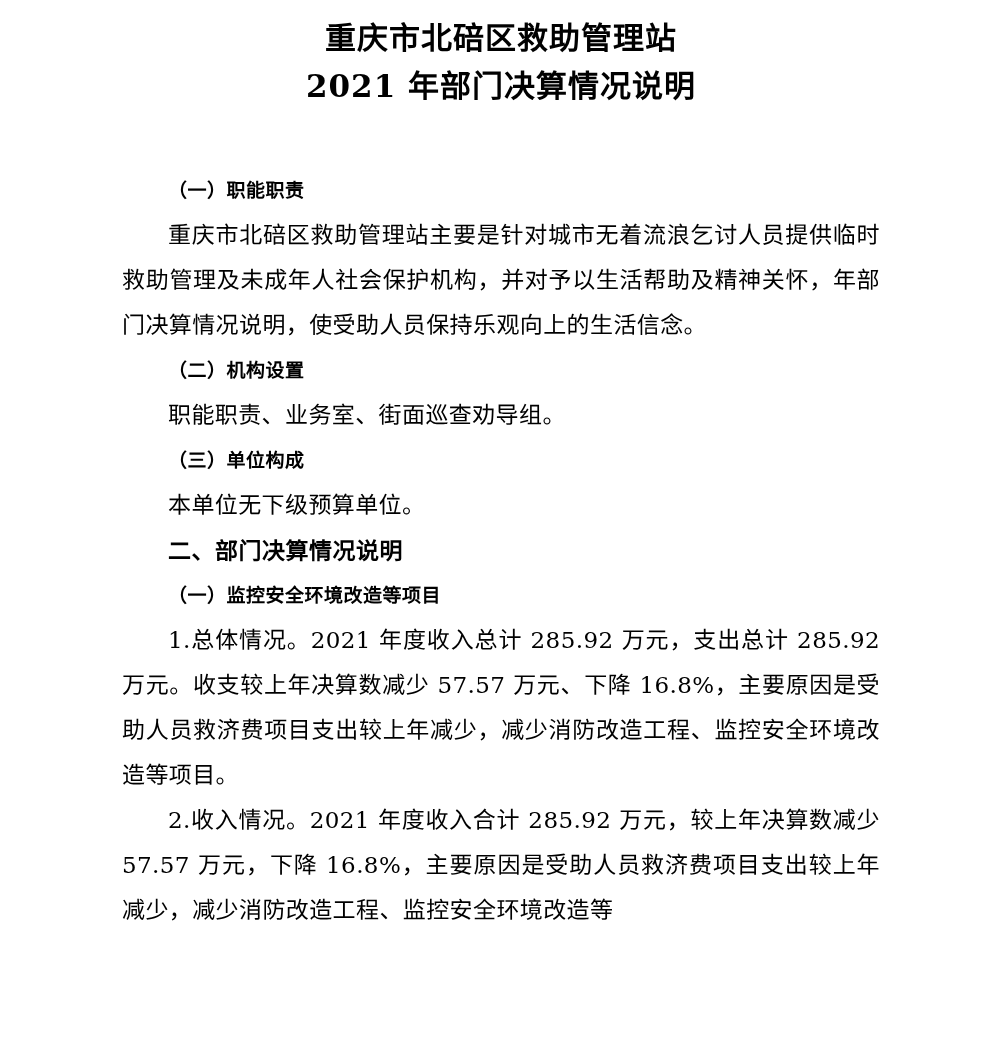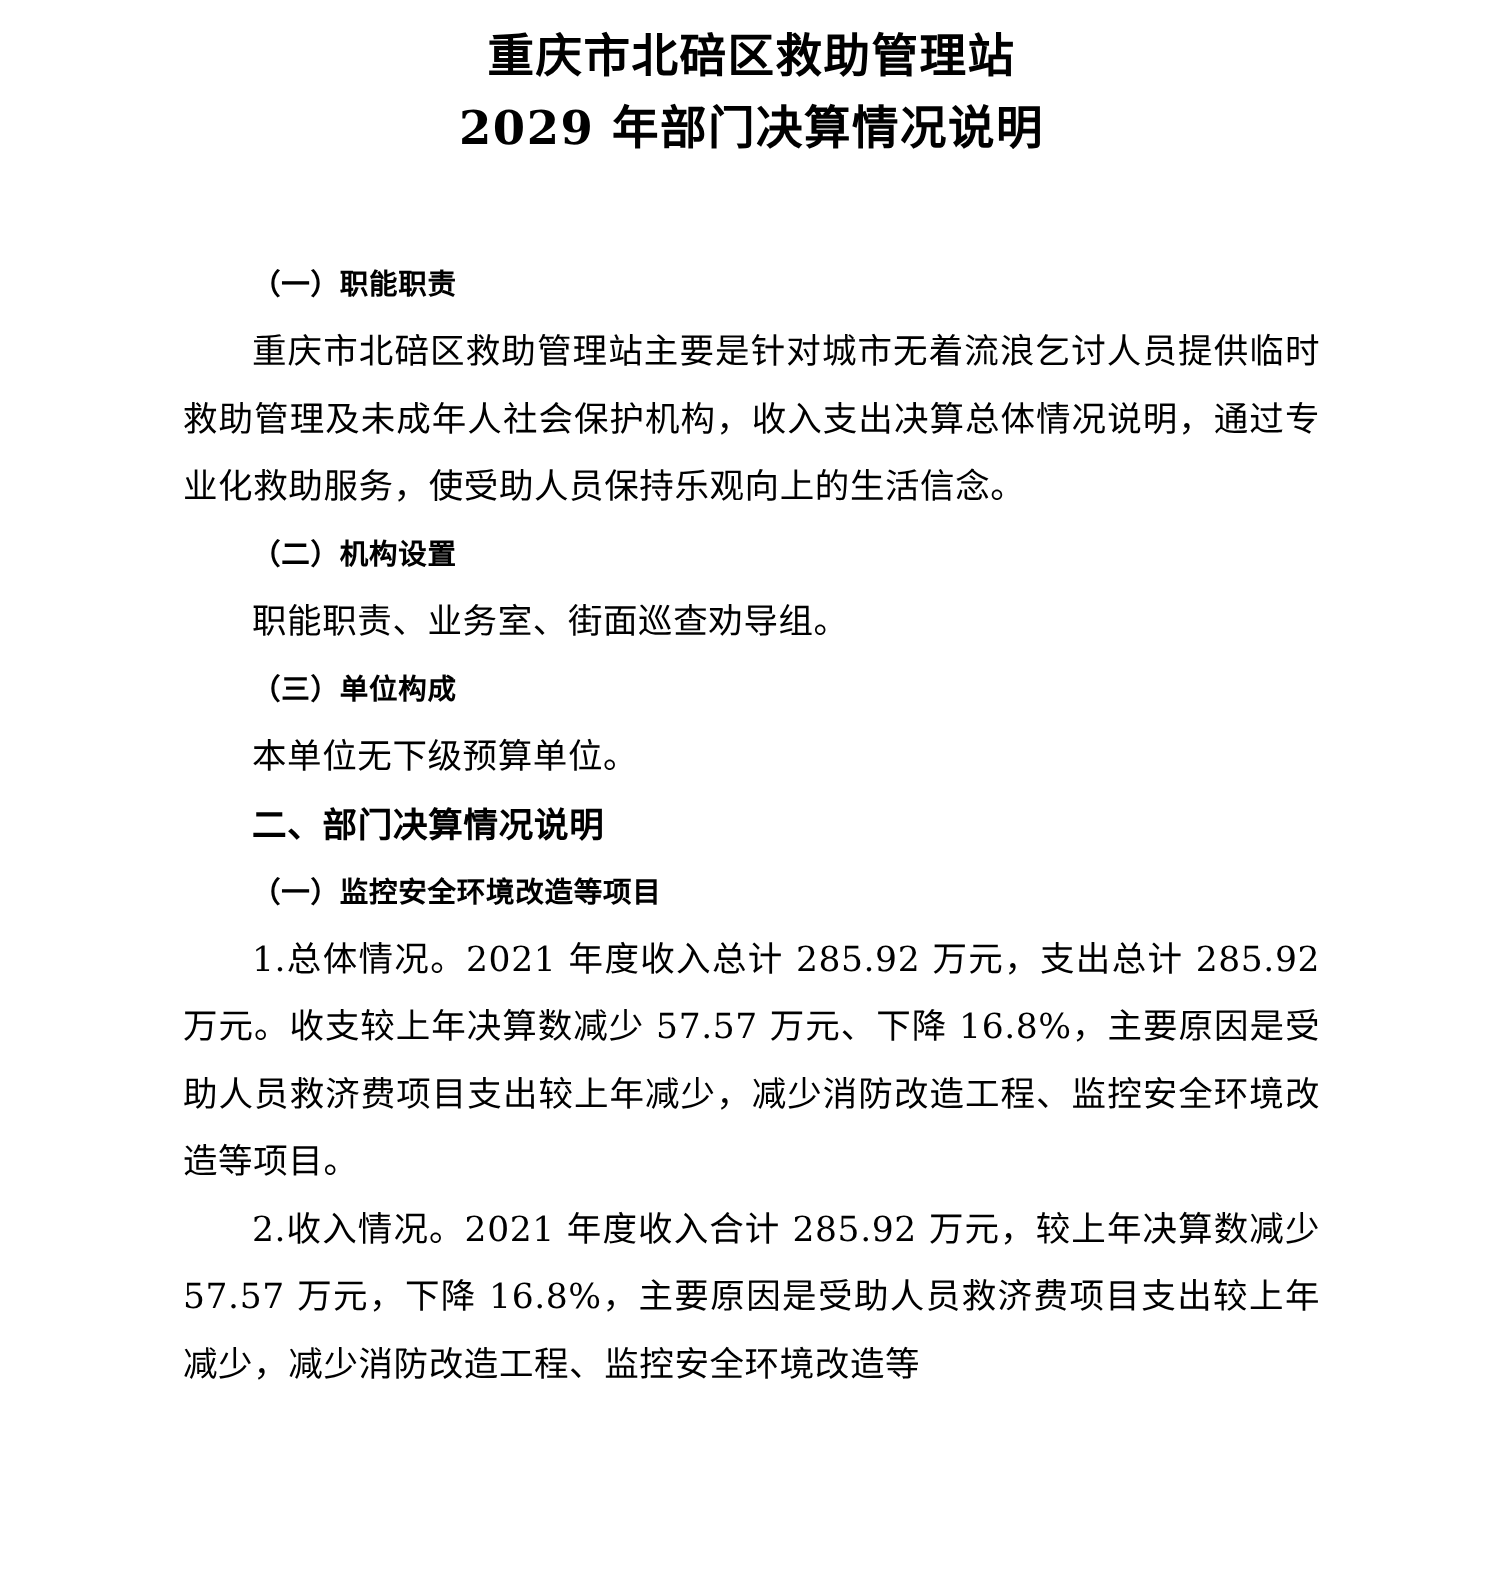--- a/index.html
+++ b/index.html
@@ -66,28 +66,28 @@
     text-align-last: left;
   }
 </style>
 </head>
 <body>
 
 <div class="page">
 
   <h1 class="doc-title">
     <span class="line">重庆市北碚区救助管理站</span>
-    <span class="line">2029 年部门决算情况说明</span>
+    <span class="line">2021 年部门决算情况说明</span>
   </h1>
 
   <div class="title-gap"></div>
 
   <div id="body-content">
       <p class="heading-2">（一）职能职责</p>
-      <p class="para para-just">重庆市北碚区救助管理站主要是针对城市无着流浪乞讨人员提供临时救助管理及未成年人社会保护机构，收入支出决算总体情况说明，通过专业化救助服务，使受助人员保持乐观向上的生活信念。</p>
+      <p class="para para-just">重庆市北碚区救助管理站主要是针对城市无着流浪乞讨人员提供临时救助管理及未成年人社会保护机构，并对予以生活帮助及精神关怀，年部门决算情况说明，使受助人员保持乐观向上的生活信念。</p>
       <p class="heading-2">（二）机构设置</p>
       <p class="para para-just">职能职责、业务室、街面巡查劝导组。</p>
       <p class="heading-2">（三）单位构成</p>
       <p class="para para-just">本单位无下级预算单位。</p>
       <p class="heading-1">二、部门决算情况说明</p>
       <p class="heading-2">（一）监控安全环境改造等项目</p>
       <p class="para para-just">1.总体情况。2021 年度收入总计 285.92 万元，支出总计 285.92 万元。收支较上年决算数减少 57.57 万元、下降 16.8%，主要原因是受助人员救济费项目支出较上年减少，减少消防改造工程、监控安全环境改造等项目。</p>
       <p class="para para-just">2.收入情况。2021 年度收入合计 285.92 万元，较上年决算数减少 57.57 万元，下降 16.8%，主要原因是受助人员救济费项目支出较上年减少，减少消防改造工程、监控安全环境改造等</p>
     </div>
 

